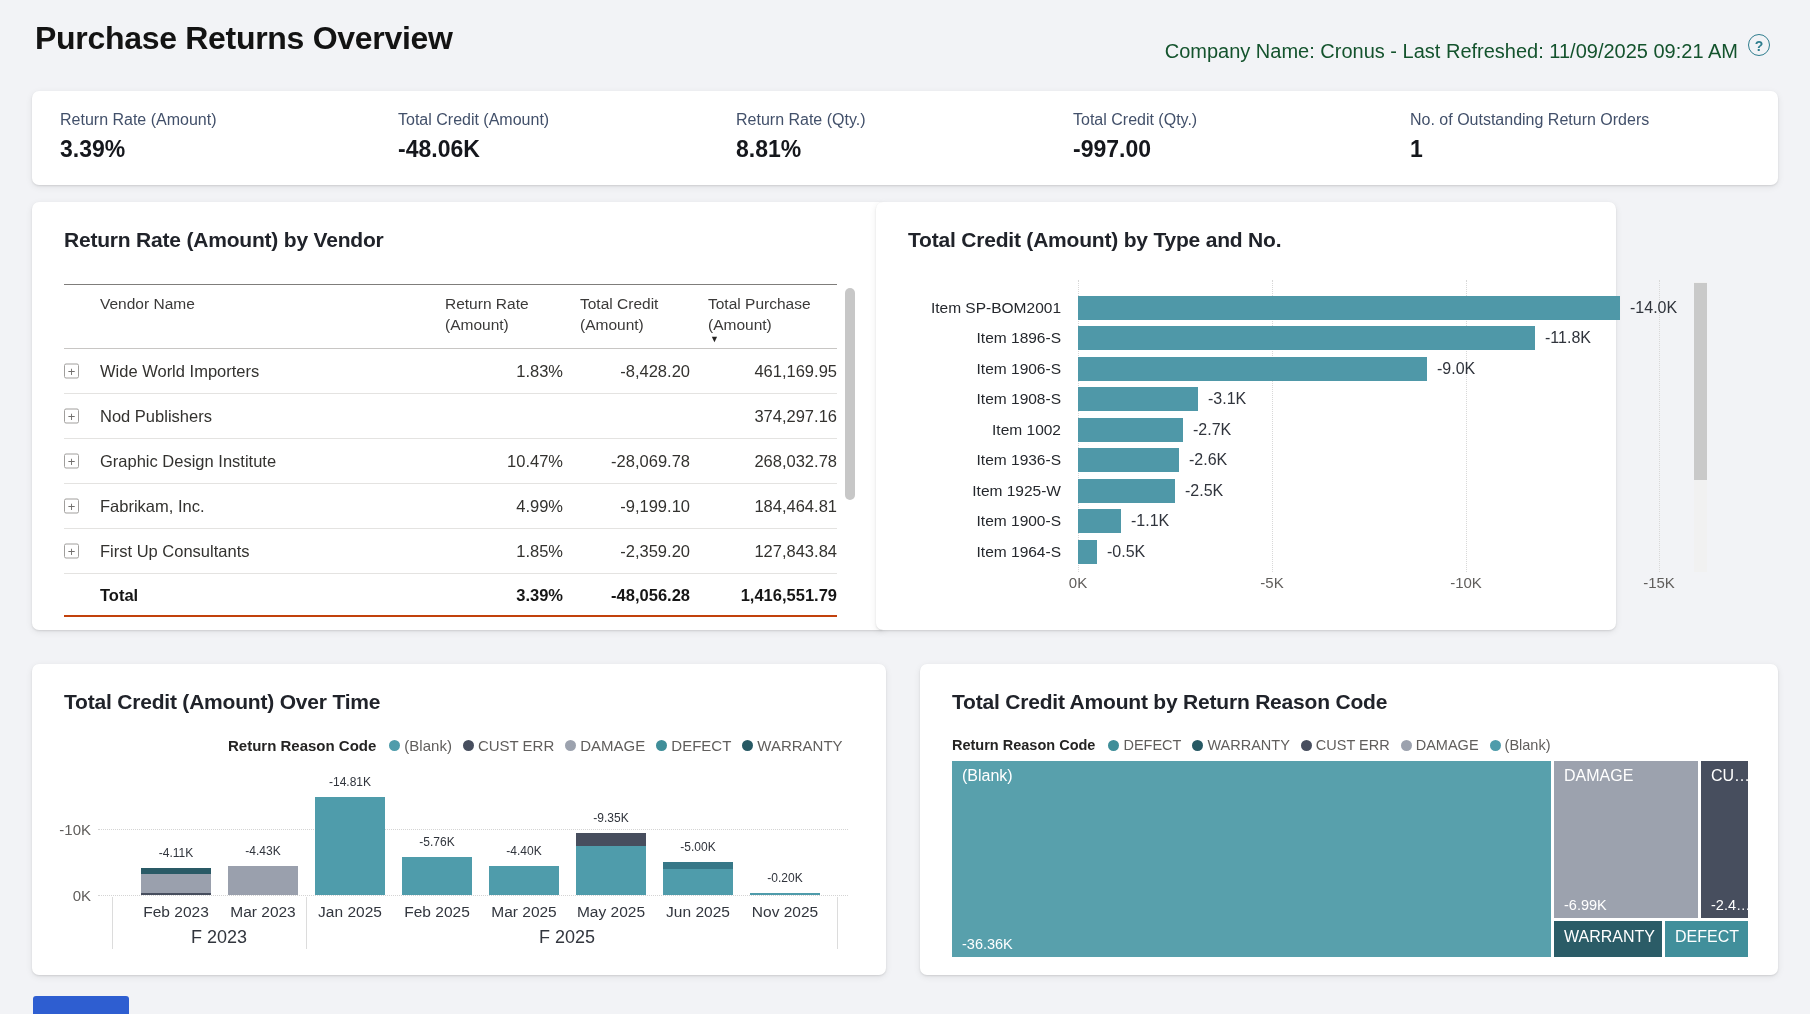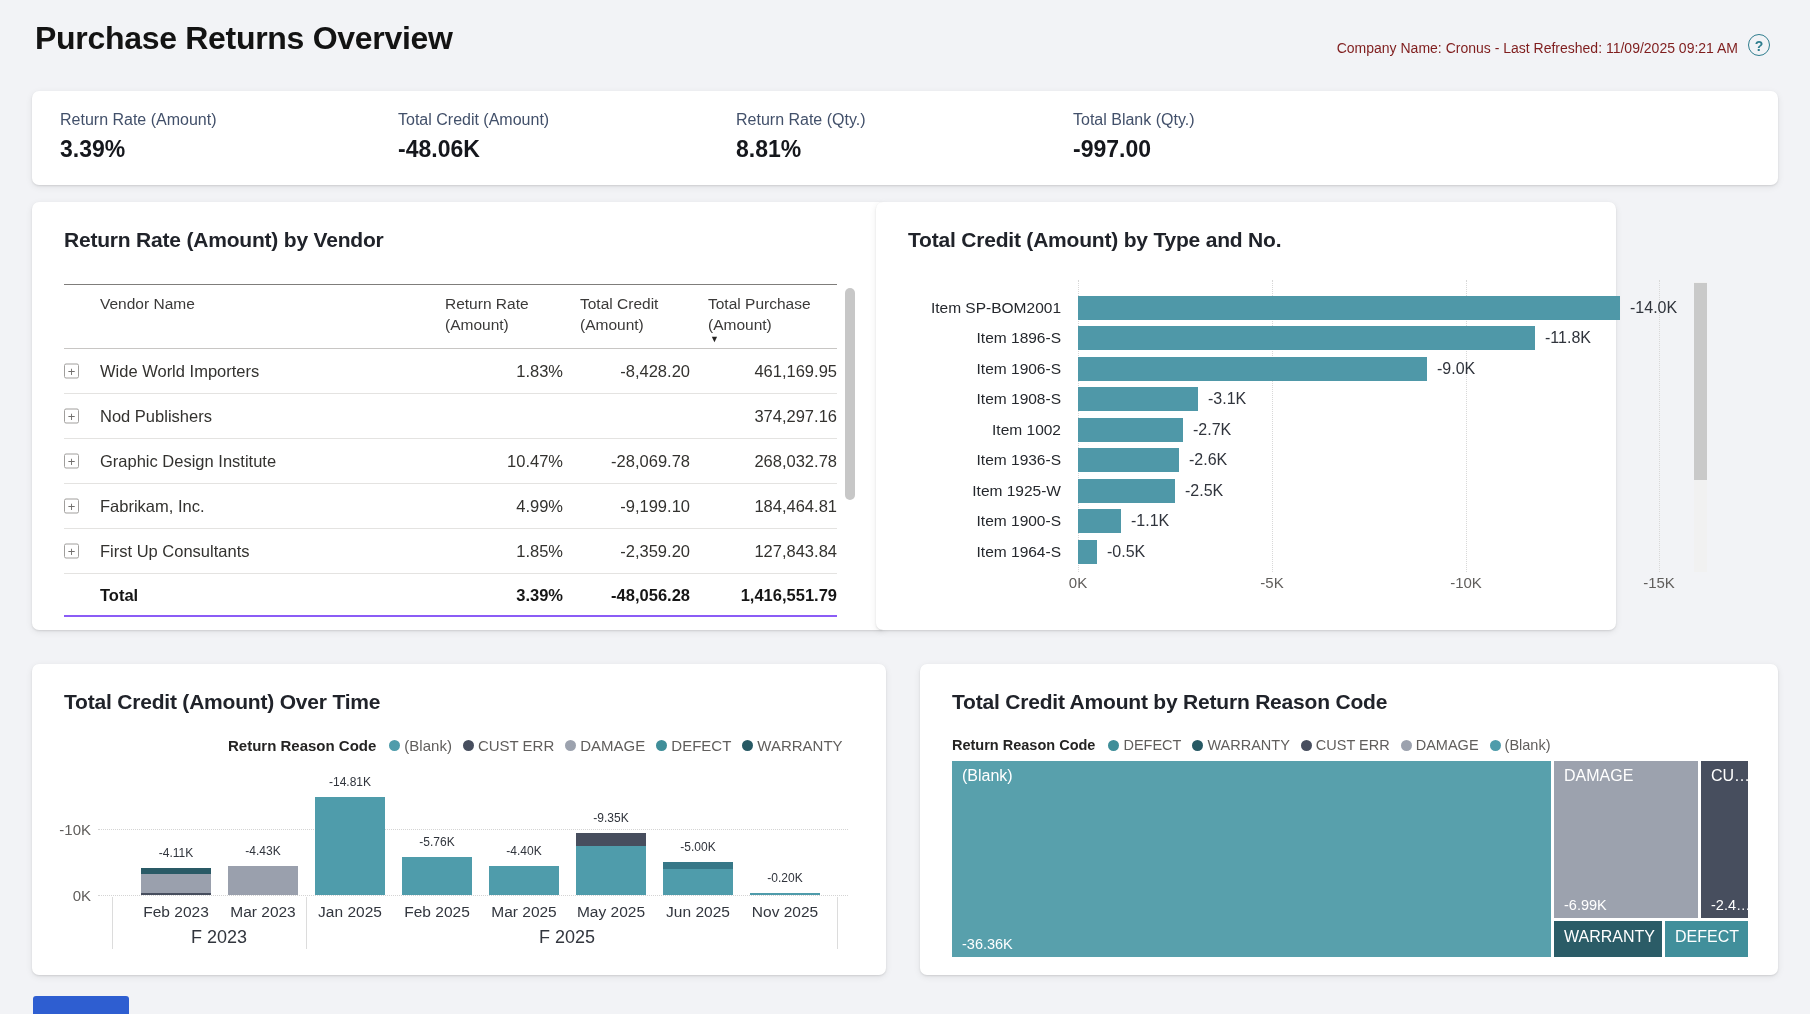--- a/index.html
+++ b/index.html
@@ -1,32 +1,32 @@
 <!DOCTYPE html>
 <html><head>
 <meta charset="utf-8">
 <style>
   html,body{margin:0;padding:0}
   body{width:1810px;height:1014px;background:#f2f3f6;font-family:"Liberation Sans",sans-serif;position:relative;overflow:hidden}
   .panel{position:absolute;background:#fff;border-radius:7px;box-shadow:0 1px 2px rgba(0,0,0,.10),0 2px 7px rgba(0,0,0,.08)}
   .ptitle{position:absolute;left:32px;top:26px;font-size:21px;font-weight:700;color:#20232a;letter-spacing:-.2px}
   .main-title{position:absolute;left:35px;top:20px;font-size:32px;font-weight:600;color:#131313;letter-spacing:-.3px}
-  .meta{position:absolute;top:40px;right:72px;font-size:14px;color:#7f1d1d}
+  .meta{position:absolute;top:40px;right:72px;font-size:20px;color:#14532d}
   .help{position:absolute;top:34px;left:1748px;width:22px;height:22px;border:1.5px solid #2f7d8e;border-radius:50%;color:#2f7d8e;font-size:14px;font-weight:700;text-align:center;line-height:22px;box-sizing:border-box}
   
   .kpi{position:absolute;top:20px}
   .kpi-label{font-size:16px;color:#42506a}
   .kpi-value{font-size:23px;font-weight:700;color:#15171c;margin-top:7px}
   
   .tbl{position:absolute;left:32px;top:82px;width:773px}
   .thead{position:relative;height:63px;border-top:1px solid #7f7d7b;border-bottom:1px solid #c8c6c4}
   .th{position:absolute;font-size:15.5px;color:#3b3a39;line-height:21px}
   .sort{font-size:9px;color:#252423;position:absolute}
   .trow{position:relative;height:44px;border-bottom:1px solid #e4e3e1}
-  .trow-total{position:relative;height:41px;border-bottom:2px solid #8b5cf6}
+  .trow-total{position:relative;height:41px;border-bottom:2px solid #c2410c}
   .cell{position:absolute;font-size:16.5px;color:#33322f;top:50%;transform:translateY(-50%);white-space:nowrap}
   .num{text-align:right}
   .b{font-weight:700;color:#161616}
   .expander{position:absolute;left:0;top:50%;transform:translateY(-50%);width:15px;height:15px;border:1px solid #a19f9d;border-radius:2px;color:#716f6d;font-size:13px;line-height:13px;text-align:center;box-sizing:border-box;background:#fff}
   .vscroll{position:absolute;border-radius:6px;background:#c7c7c7}
   .vtrack{position:absolute;background:#f1f1f1}
   
   .hcat{position:absolute;left:0;width:185px;text-align:right;font-size:15.5px;color:#25282d;white-space:nowrap}
   .hbar{position:absolute;left:202px;height:24px;background:#4f98a8}
   .hval{position:absolute;font-size:16px;color:#30343c;white-space:nowrap}
@@ -66,22 +66,26 @@
   </div>
   <div class="kpi" style="left:366px">
     <div class="kpi-label">Total Credit (Amount)</div>
     <div class="kpi-value">-48.06K</div>
   </div>
   <div class="kpi" style="left:704px">
     <div class="kpi-label">Return Rate (Qty.)</div>
     <div class="kpi-value">8.81%</div>
   </div>
   <div class="kpi" style="left:1041px">
-    <div class="kpi-label">Total Blank (Qty.)</div>
+    <div class="kpi-label">Total Credit (Qty.)</div>
     <div class="kpi-value">-997.00</div>
+  </div>
+  <div class="kpi" style="left:1378px">
+    <div class="kpi-label">No. of Outstanding Return Orders</div>
+    <div class="kpi-value">1</div>
   </div>
 </div>
 
 <div class="panel" style="left:32px;top:202px;width:854px;height:428px">
   <div class="ptitle">Return Rate (Amount) by Vendor</div>
   <div class="tbl">
     <div class="thead">
       <span class="th" style="left:36px;top:8px">Vendor Name</span>
       <span class="th" style="left:381px;top:8px">Return Rate</span>
       <span class="th" style="left:381px;top:29px">(Amount)</span>

